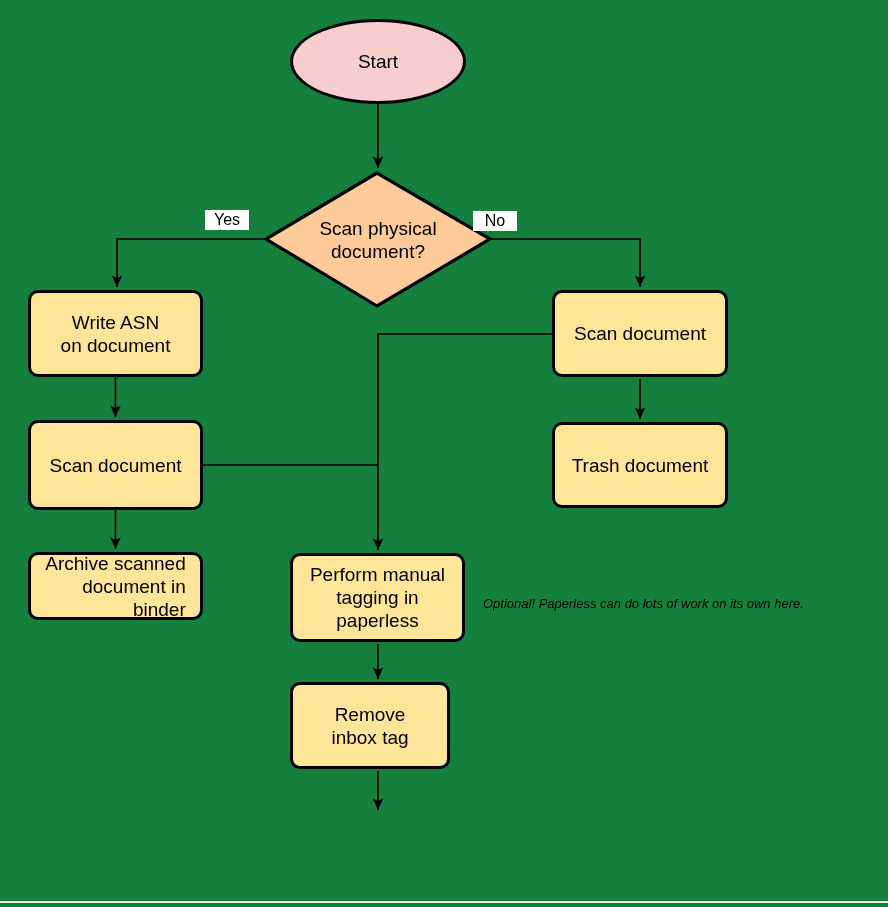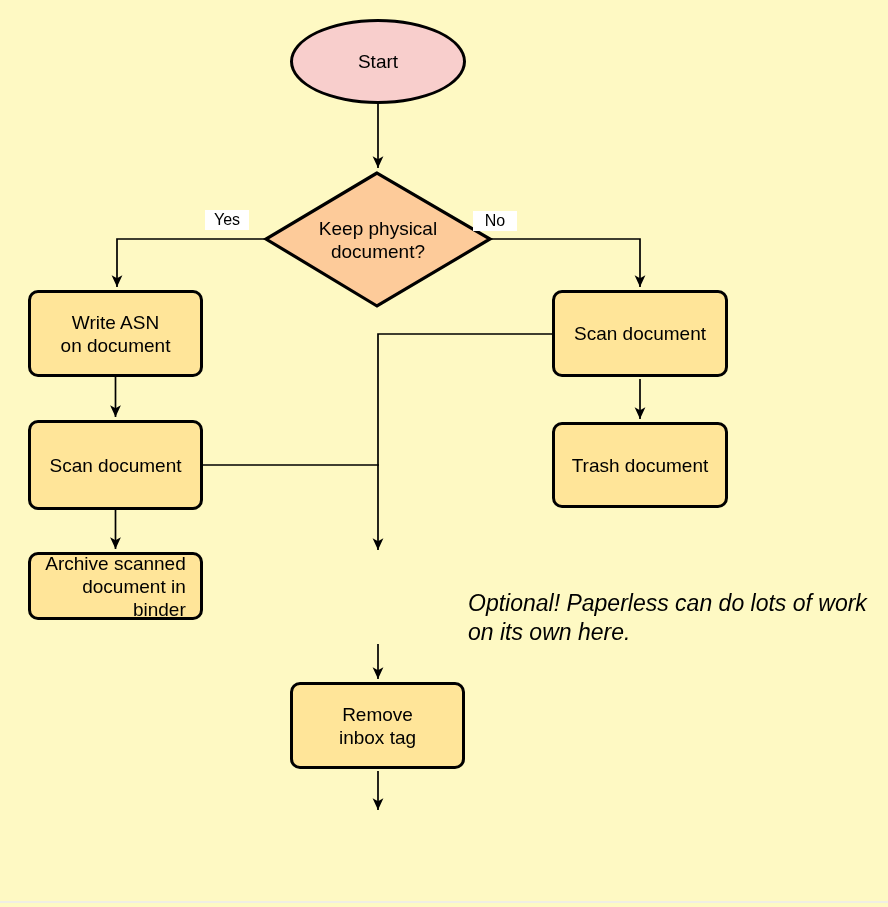--- a/index.html
+++ b/index.html
@@ -4,21 +4,21 @@
 <style>
   html, body {
     margin: 0;
     padding: 0;
     background: #ffffff;
   }
   .canvas {
     position: relative;
     width: 888px;
     height: 907px;
-    background: #fef9c3;
+    background: #15803d;
     font-family: "Liberation Sans", sans-serif;
     color: #000000;
     overflow: hidden;
   }
   .edges-layer {
     position: absolute;
     left: 0;
     top: 0;
     width: 888px;
     height: 907px;
@@ -55,24 +55,24 @@
   }
   .edge-label {
     position: absolute;
     font-size: 16px;
     line-height: 20px;
     text-align: center;
     background: #ffffff;
   }
   .note {
     position: absolute;
-    left: 468px;
+    left: 483px;
     top: 589px;
     width: 404px;
-    font-size: 23px;
+    font-size: 13px;
     line-height: 29px;
     font-style: italic;
     text-align: left;
   }
   .bottom-divider {
     position: absolute;
     left: 0;
     top: 901px;
     width: 888px;
     height: 2px;
@@ -103,21 +103,21 @@
     <path class="edge" d="M203,465 L379,465"></path>
     <path class="edge" d="M378,644 L378,679" marker-end="url(#arrow)"></path>
     <path class="edge" d="M378,771 L378,810" marker-end="url(#arrow)"></path>
   </svg>
 
   <div class="node terminal" style="left:290px; top:19px; width:176px; height:85px;">
     <span>Start</span>
   </div>
 
   <div class="node decision-label" style="left:278px; top:212px; width:200px; height:55px;">
-    <span>Keep physical
+    <span>Scan physical
 document?</span>
   </div>
 
   <div class="edge-label" style="left:205px; top:210px; width:44px;">Yes</div>
 
   <div class="edge-label" style="left:473px; top:211px; width:44px;">No</div>
 
   <div class="node process" style="left:28px; top:290px; width:175px; height:87px;justify-content:center;">
     <span>Write ASN
 on document</span>
@@ -134,24 +134,29 @@
   <div class="node process" style="left:552px; top:422px; width:176px; height:86px;">
     <span>Trash document</span>
   </div>
 
   <div class="node process" style="left:28px; top:552px; width:175px; height:68px;text-align:right;">
     <span>Archive scanned
 document in
 binder</span>
   </div>
 
+  <div class="node process" style="left:290px; top:553px; width:175px; height:89px;">
+    <span>Perform manual
+tagging in
+paperless</span>
+  </div>
 
   <div class="note">Optional! Paperless can do lots of work on its own here.</div>
 
-  <div class="node process" style="left:290px; top:682px; width:175px; height:87px;">
+  <div class="node process" style="left:290px; top:682px; width:160px; height:87px;">
     <span>Remove
 inbox tag</span>
   </div>
 
 
   <div class="bottom-divider"></div>
 
 </div>
 
 </body></html>

